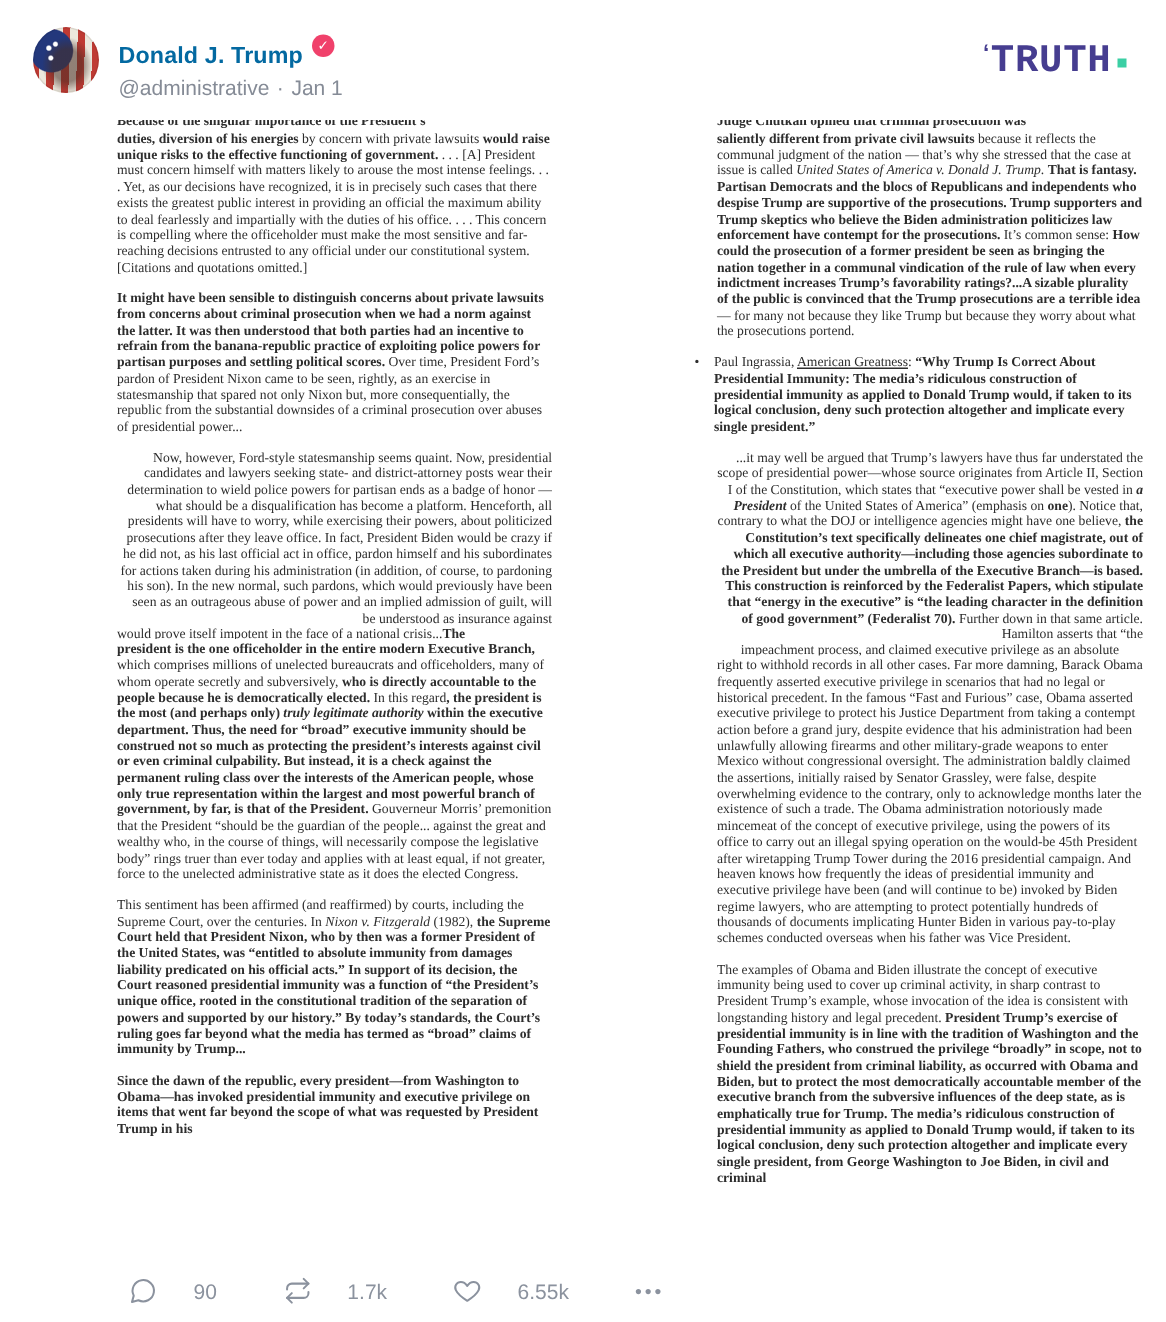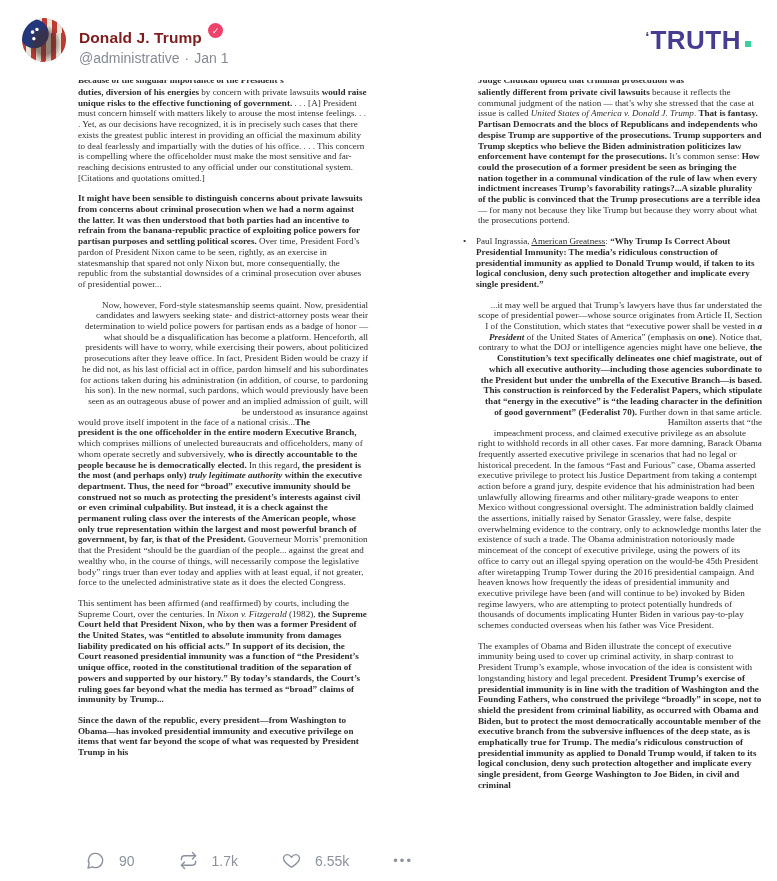--- a/index.html
+++ b/index.html
@@ -15,29 +15,29 @@
       radial-gradient(circle at 24% 32%, #ffffff 0 1.3px, transparent 2.2px),
       radial-gradient(circle at 34% 26%, #ffffff 0 1.2px, transparent 2.1px),
       radial-gradient(circle at 27% 47%, #ffffff 0 1.2px, transparent 2.1px),
       radial-gradient(ellipse at 52% 58%, rgba(70,45,35,0.55) 0 30%, transparent 52%),
       radial-gradient(circle at 28% 36%, #23387c 0 33%, transparent 35%),
       repeating-linear-gradient(92deg, #bf3a33 0 5px, #ece7dc 5px 10px);
     box-shadow:inset 0 0 0 1px rgba(0,0,0,.08);
   }
   .id-block{display:flex;flex-direction:column;gap:3px;}
   .name-row{display:flex;align-items:center;gap:6px;}
-  .display-name{font-size:15.5px;font-weight:700;color:#7f1d1d;letter-spacing:.1px;margin-top:14px;}
+  .display-name{font-size:15.5px;font-weight:700;color:#0369a1;letter-spacing:.1px;margin-top:14px;}
   .verified-badge{
     width:15px;height:15px;border-radius:50%;background:#f0416b;color:#fff;
     font-size:9px;font-weight:700;display:flex;align-items:center;justify-content:center;
   }
   .handle-row{font-size:14px;color:#858b96;display:flex;gap:5px;}
   .truth-logo{margin-left:auto;display:flex;align-items:baseline;color:#463d90;user-select:none;}
   .logo-tick{font-size:15px;font-weight:800;transform:translateY(-7px);margin-right:1px;}
-  .logo-text{font-size:26px;font-weight:800;letter-spacing:.5px;}
+  .logo-text{font-size:26px;font-weight:800;letter-spacing:.5px;font-family:Liberation Mono, monospace;}
   .logo-dot{width:6px;height:6px;background:#3bcfa4;margin-left:4px;transform:translateY(-2px);}
   
   .article{display:flex;height:763px;overflow:hidden;padding-left:78px;box-sizing:border-box;}
   .col{
     font-family:Liberation Serif, serif;
     font-size:9.1px;line-height:10.7px;color:#2d2d2d;
   }
   .col-left{width:290px;margin-right:66px;}
   .col-right{width:300px;margin-left:28px;}
   .para{margin:0 0 10px 0;position:relative;}
@@ -47,21 +47,21 @@
   .para.cut-top span{position:relative;top:-5px;}
   .has-bullet{padding-left:14px;}
   .bullet{position:absolute;left:1px;top:0;}
   .run-r{font-weight:400;}
   .run-b{font-weight:700;}
   .run-i{font-style:italic;}
   .run-bi{font-weight:700;font-style:italic;}
   .run-u{text-decoration:underline;}
   
   .action-bar{display:flex;align-items:center;gap:44px;padding:8px 0 0 86px;color:#8b929e;}
-  .action{display:flex;align-items:center;gap:14px;font-size:14px;color:#8b929e;cursor:pointer;}
+  .action{display:flex;align-items:center;gap:24px;font-size:14px;color:#8b929e;cursor:pointer;}
   .action svg{width:19px;height:19px;stroke:#8b929e;fill:none;stroke-width:1.7;stroke-linecap:round;stroke-linejoin:round;}
   .more-dots{font-size:13px;letter-spacing:2px;}
 </style>
 </head>
 <body>
 
 <div>
 
   <header class="post-header">
     <div class="avatar"></div>

